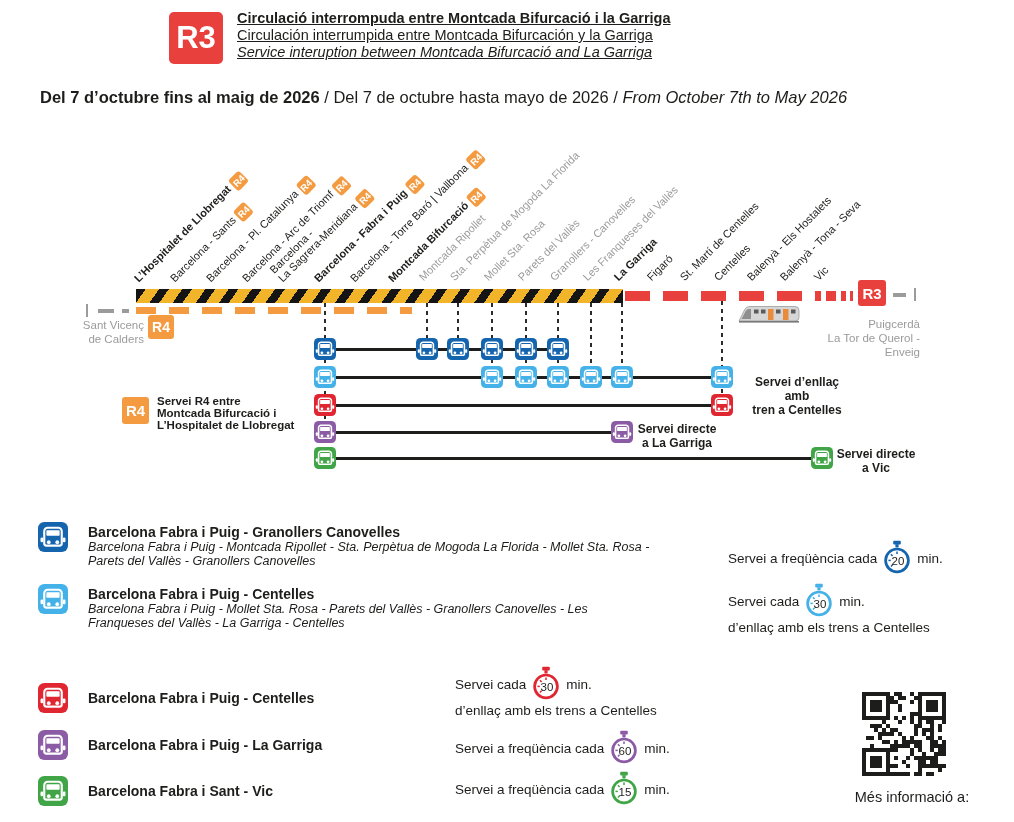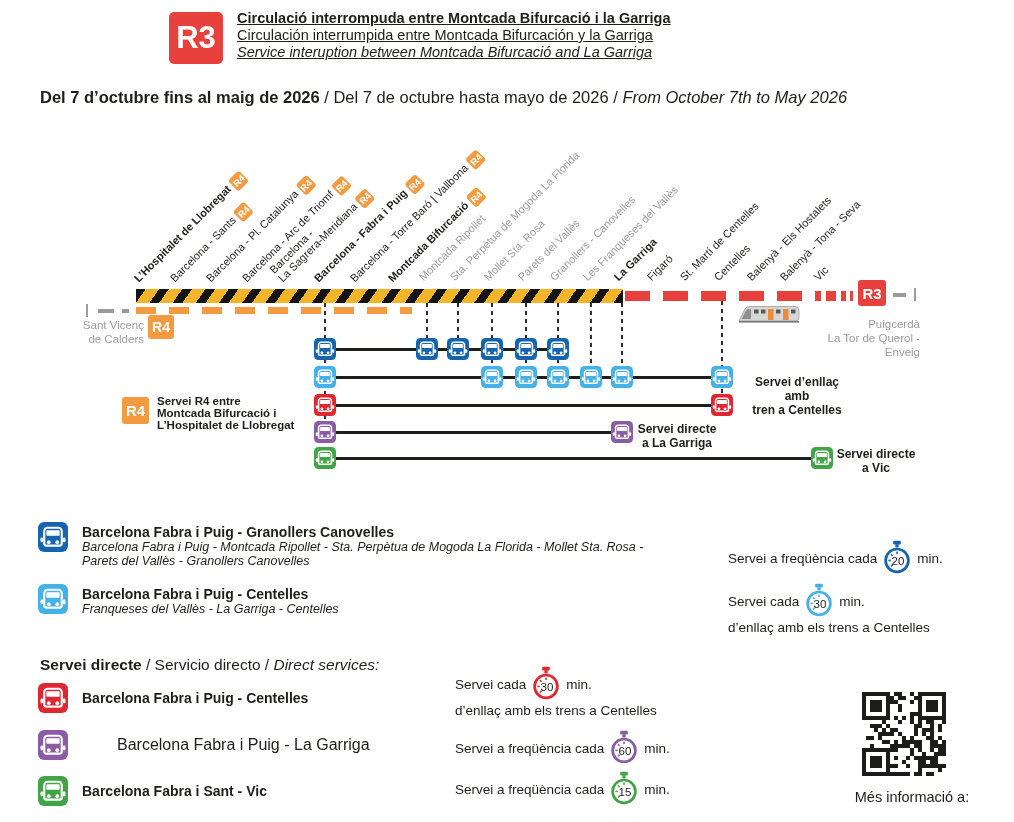--- a/index.html
+++ b/index.html
@@ -44,21 +44,21 @@
   .busicon{position:absolute;width:22px;height:22px;}
   .conn{position:absolute;width:2px;
         background-image:repeating-linear-gradient(180deg,#2b2b2b 0 4px,transparent 4px 8px);}
   .dlabel{position:absolute;font-weight:bold;font-size:12px;line-height:14px;text-align:center;}
   .r4note{position:absolute;left:157px;top:395px;font-size:11.5px;font-weight:bold;line-height:12px;}
 
   
   .lhead{position:absolute;font-size:15.5px;white-space:nowrap;}
   .lhead .b{font-weight:bold;}
   .lhead .i{font-style:italic;}
-  .lroute{position:absolute;display:flex;gap:14px;align-items:flex-start;}
+  .lroute{position:absolute;display:flex;gap:20px;align-items:flex-start;}
   .licon{width:30px;height:30px;flex:none;}
   .ltxt .ltitle{font-size:14px;font-weight:bold;line-height:16px;padding-top:2px;}
   .ltxt .ldesc{font-size:12.5px;font-style:italic;line-height:14px;}
   .lroute.center{align-items:center;height:30px;}
   .freqblock{position:absolute;font-size:13.5px;white-space:nowrap;}
   .freqline{display:flex;align-items:center;gap:5px;}
   .freqline svg{flex:none;}
   .freq2{margin-top:0px;line-height:15px;}
 
   .qrwrap{position:absolute;left:862px;top:692px;width:84px;height:84px;}
@@ -416,28 +416,26 @@
             <rect x="0" y="0" width="24" height="24" rx="5" fill="#44b2e8"></rect>
             <rect x="2" y="12.4" width="2.2" height="3.8" rx="1" fill="#fff"></rect>
             <rect x="19.8" y="12.4" width="2.2" height="3.8" rx="1" fill="#fff"></rect>
             <path d="M5 17.4 V7.3 a2.7 2.7 0 0 1 2.7 -2.7 h8.6 a2.7 2.7 0 0 1 2.7 2.7 V17.4 a1.5 1.5 0 0 1 -1.5 1.5 h-11 a1.5 1.5 0 0 1 -1.5 -1.5 Z" fill="none" stroke="#fff" stroke-width="1.7"></path>
             <rect x="6.7" y="6.5" width="10.6" height="4.5" rx="0.6" fill="#fff"></rect>
             <circle cx="8.6" cy="16.1" r="1.5" fill="#fff"></circle>
             <circle cx="15.4" cy="16.1" r="1.5" fill="#fff"></circle>
           </svg></div>
         <div class="ltxt">
           <div class="ltitle">Barcelona Fabra i Puig - Centelles</div>
+          <div class="ldesc">Barcelona Fabra i Puig - Mollet Sta. Rosa - Parets del Vallès - Granollers Canovelles - Les</div>
           <div class="ldesc">Franqueses del Vallès - La Garriga - Centelles</div>
         </div>
       </div>
     </div>
 
-  <div class="lhead" style="left:40px;top:656px;">
-    <span class="b">Servei directe</span><span> / Servicio directo / </span><span class="i">Direct services:</span>
-  </div>
   <div id="direct-routes">
       <div class="lroute center" style="left: 38px; top: 683px;">
         <div class="licon"><svg viewBox="0 0 24 24" width="100%" height="100%" xmlns="http://www.w3.org/2000/svg">
             <rect x="0" y="0" width="24" height="24" rx="5" fill="#e02631"></rect>
             <rect x="2" y="12.4" width="2.2" height="3.8" rx="1" fill="#fff"></rect>
             <rect x="19.8" y="12.4" width="2.2" height="3.8" rx="1" fill="#fff"></rect>
             <path d="M5 17.4 V7.3 a2.7 2.7 0 0 1 2.7 -2.7 h8.6 a2.7 2.7 0 0 1 2.7 2.7 V17.4 a1.5 1.5 0 0 1 -1.5 1.5 h-11 a1.5 1.5 0 0 1 -1.5 -1.5 Z" fill="none" stroke="#fff" stroke-width="1.7"></path>
             <rect x="6.7" y="6.5" width="10.6" height="4.5" rx="0.6" fill="#fff"></rect>
             <circle cx="8.6" cy="16.1" r="1.5" fill="#fff"></circle>
             <circle cx="15.4" cy="16.1" r="1.5" fill="#fff"></circle>
@@ -447,21 +445,21 @@
       <div class="lroute center" style="left: 38px; top: 730px;">
         <div class="licon"><svg viewBox="0 0 24 24" width="100%" height="100%" xmlns="http://www.w3.org/2000/svg">
             <rect x="0" y="0" width="24" height="24" rx="5" fill="#8b5ca5"></rect>
             <rect x="2" y="12.4" width="2.2" height="3.8" rx="1" fill="#fff"></rect>
             <rect x="19.8" y="12.4" width="2.2" height="3.8" rx="1" fill="#fff"></rect>
             <path d="M5 17.4 V7.3 a2.7 2.7 0 0 1 2.7 -2.7 h8.6 a2.7 2.7 0 0 1 2.7 2.7 V17.4 a1.5 1.5 0 0 1 -1.5 1.5 h-11 a1.5 1.5 0 0 1 -1.5 -1.5 Z" fill="none" stroke="#fff" stroke-width="1.7"></path>
             <rect x="6.7" y="6.5" width="10.6" height="4.5" rx="0.6" fill="#fff"></rect>
             <circle cx="8.6" cy="16.1" r="1.5" fill="#fff"></circle>
             <circle cx="15.4" cy="16.1" r="1.5" fill="#fff"></circle>
           </svg></div>
-        <div style="font-size: 16px; font-weight: normal; margin-left: 35px;">Barcelona Fabra i Puig - La Garriga</div>
+        <div style="font-size: 14px; font-weight: bold;">Barcelona Fabra i Puig - La Garriga</div>
       </div>
       <div class="lroute center" style="left: 38px; top: 776px;">
         <div class="licon"><svg viewBox="0 0 24 24" width="100%" height="100%" xmlns="http://www.w3.org/2000/svg">
             <rect x="0" y="0" width="24" height="24" rx="5" fill="#41a547"></rect>
             <rect x="2" y="12.4" width="2.2" height="3.8" rx="1" fill="#fff"></rect>
             <rect x="19.8" y="12.4" width="2.2" height="3.8" rx="1" fill="#fff"></rect>
             <path d="M5 17.4 V7.3 a2.7 2.7 0 0 1 2.7 -2.7 h8.6 a2.7 2.7 0 0 1 2.7 2.7 V17.4 a1.5 1.5 0 0 1 -1.5 1.5 h-11 a1.5 1.5 0 0 1 -1.5 -1.5 Z" fill="none" stroke="#fff" stroke-width="1.7"></path>
             <rect x="6.7" y="6.5" width="10.6" height="4.5" rx="0.6" fill="#fff"></rect>
             <circle cx="8.6" cy="16.1" r="1.5" fill="#fff"></circle>
             <circle cx="15.4" cy="16.1" r="1.5" fill="#fff"></circle>

